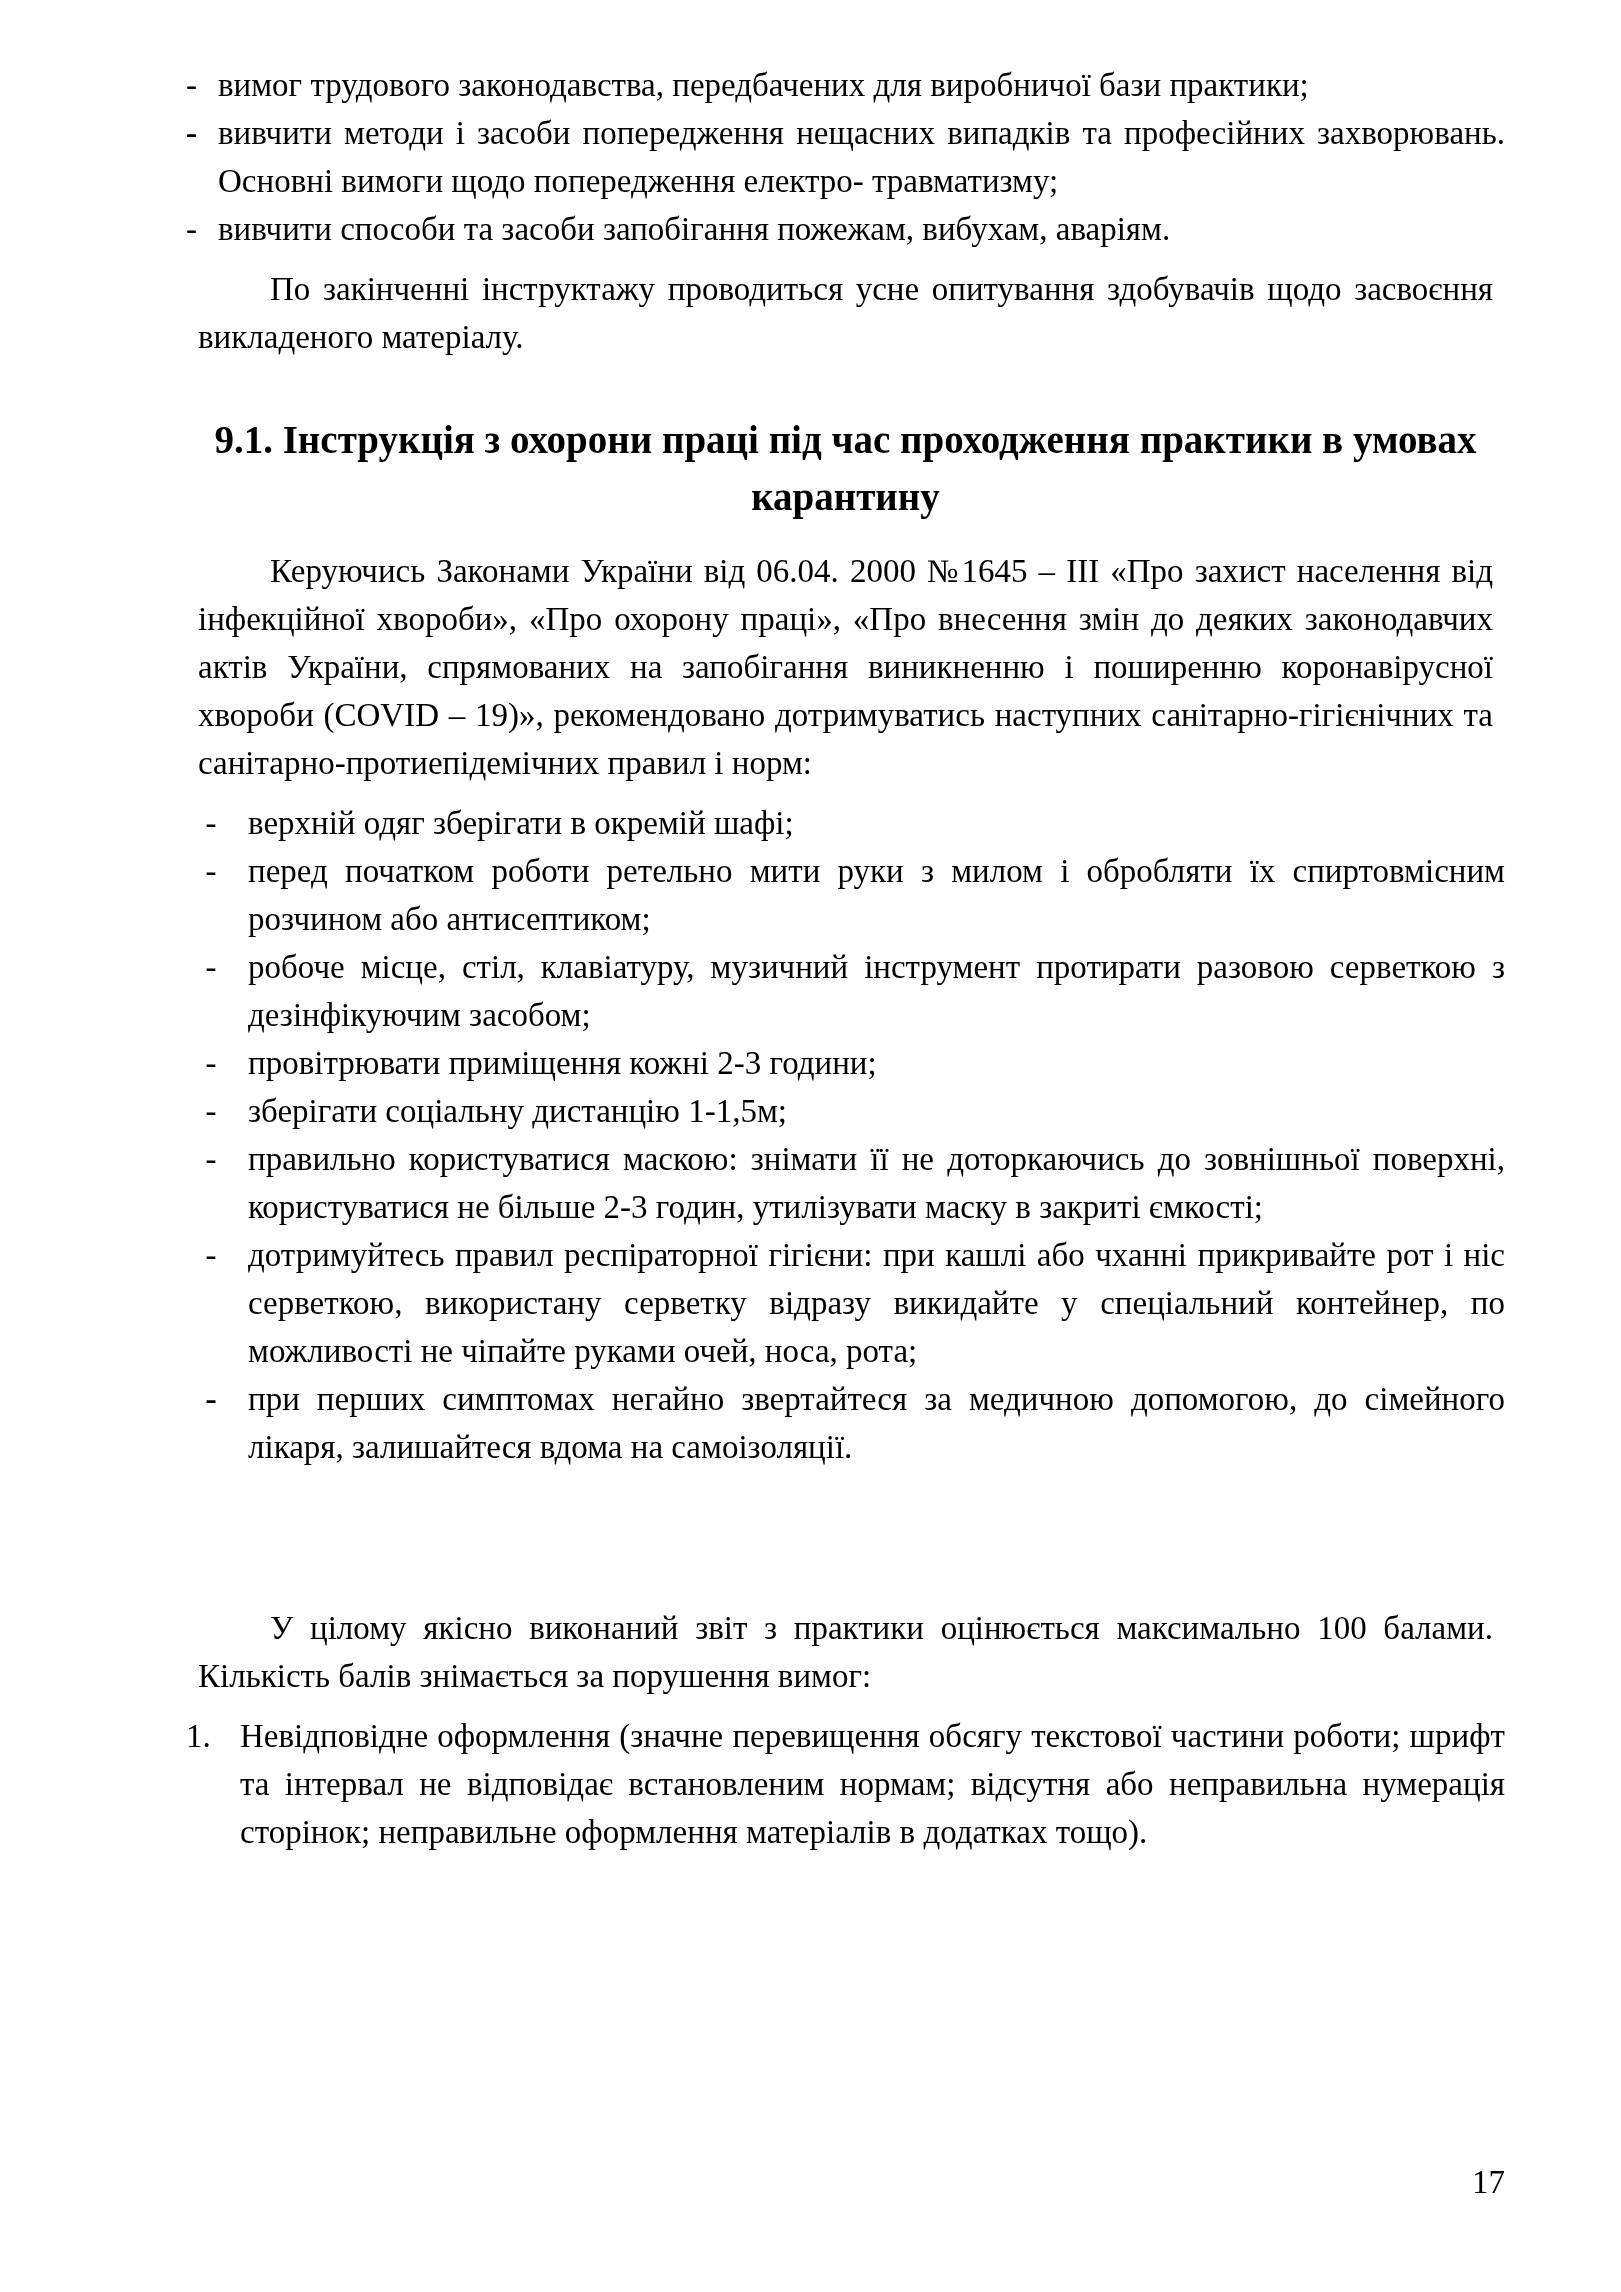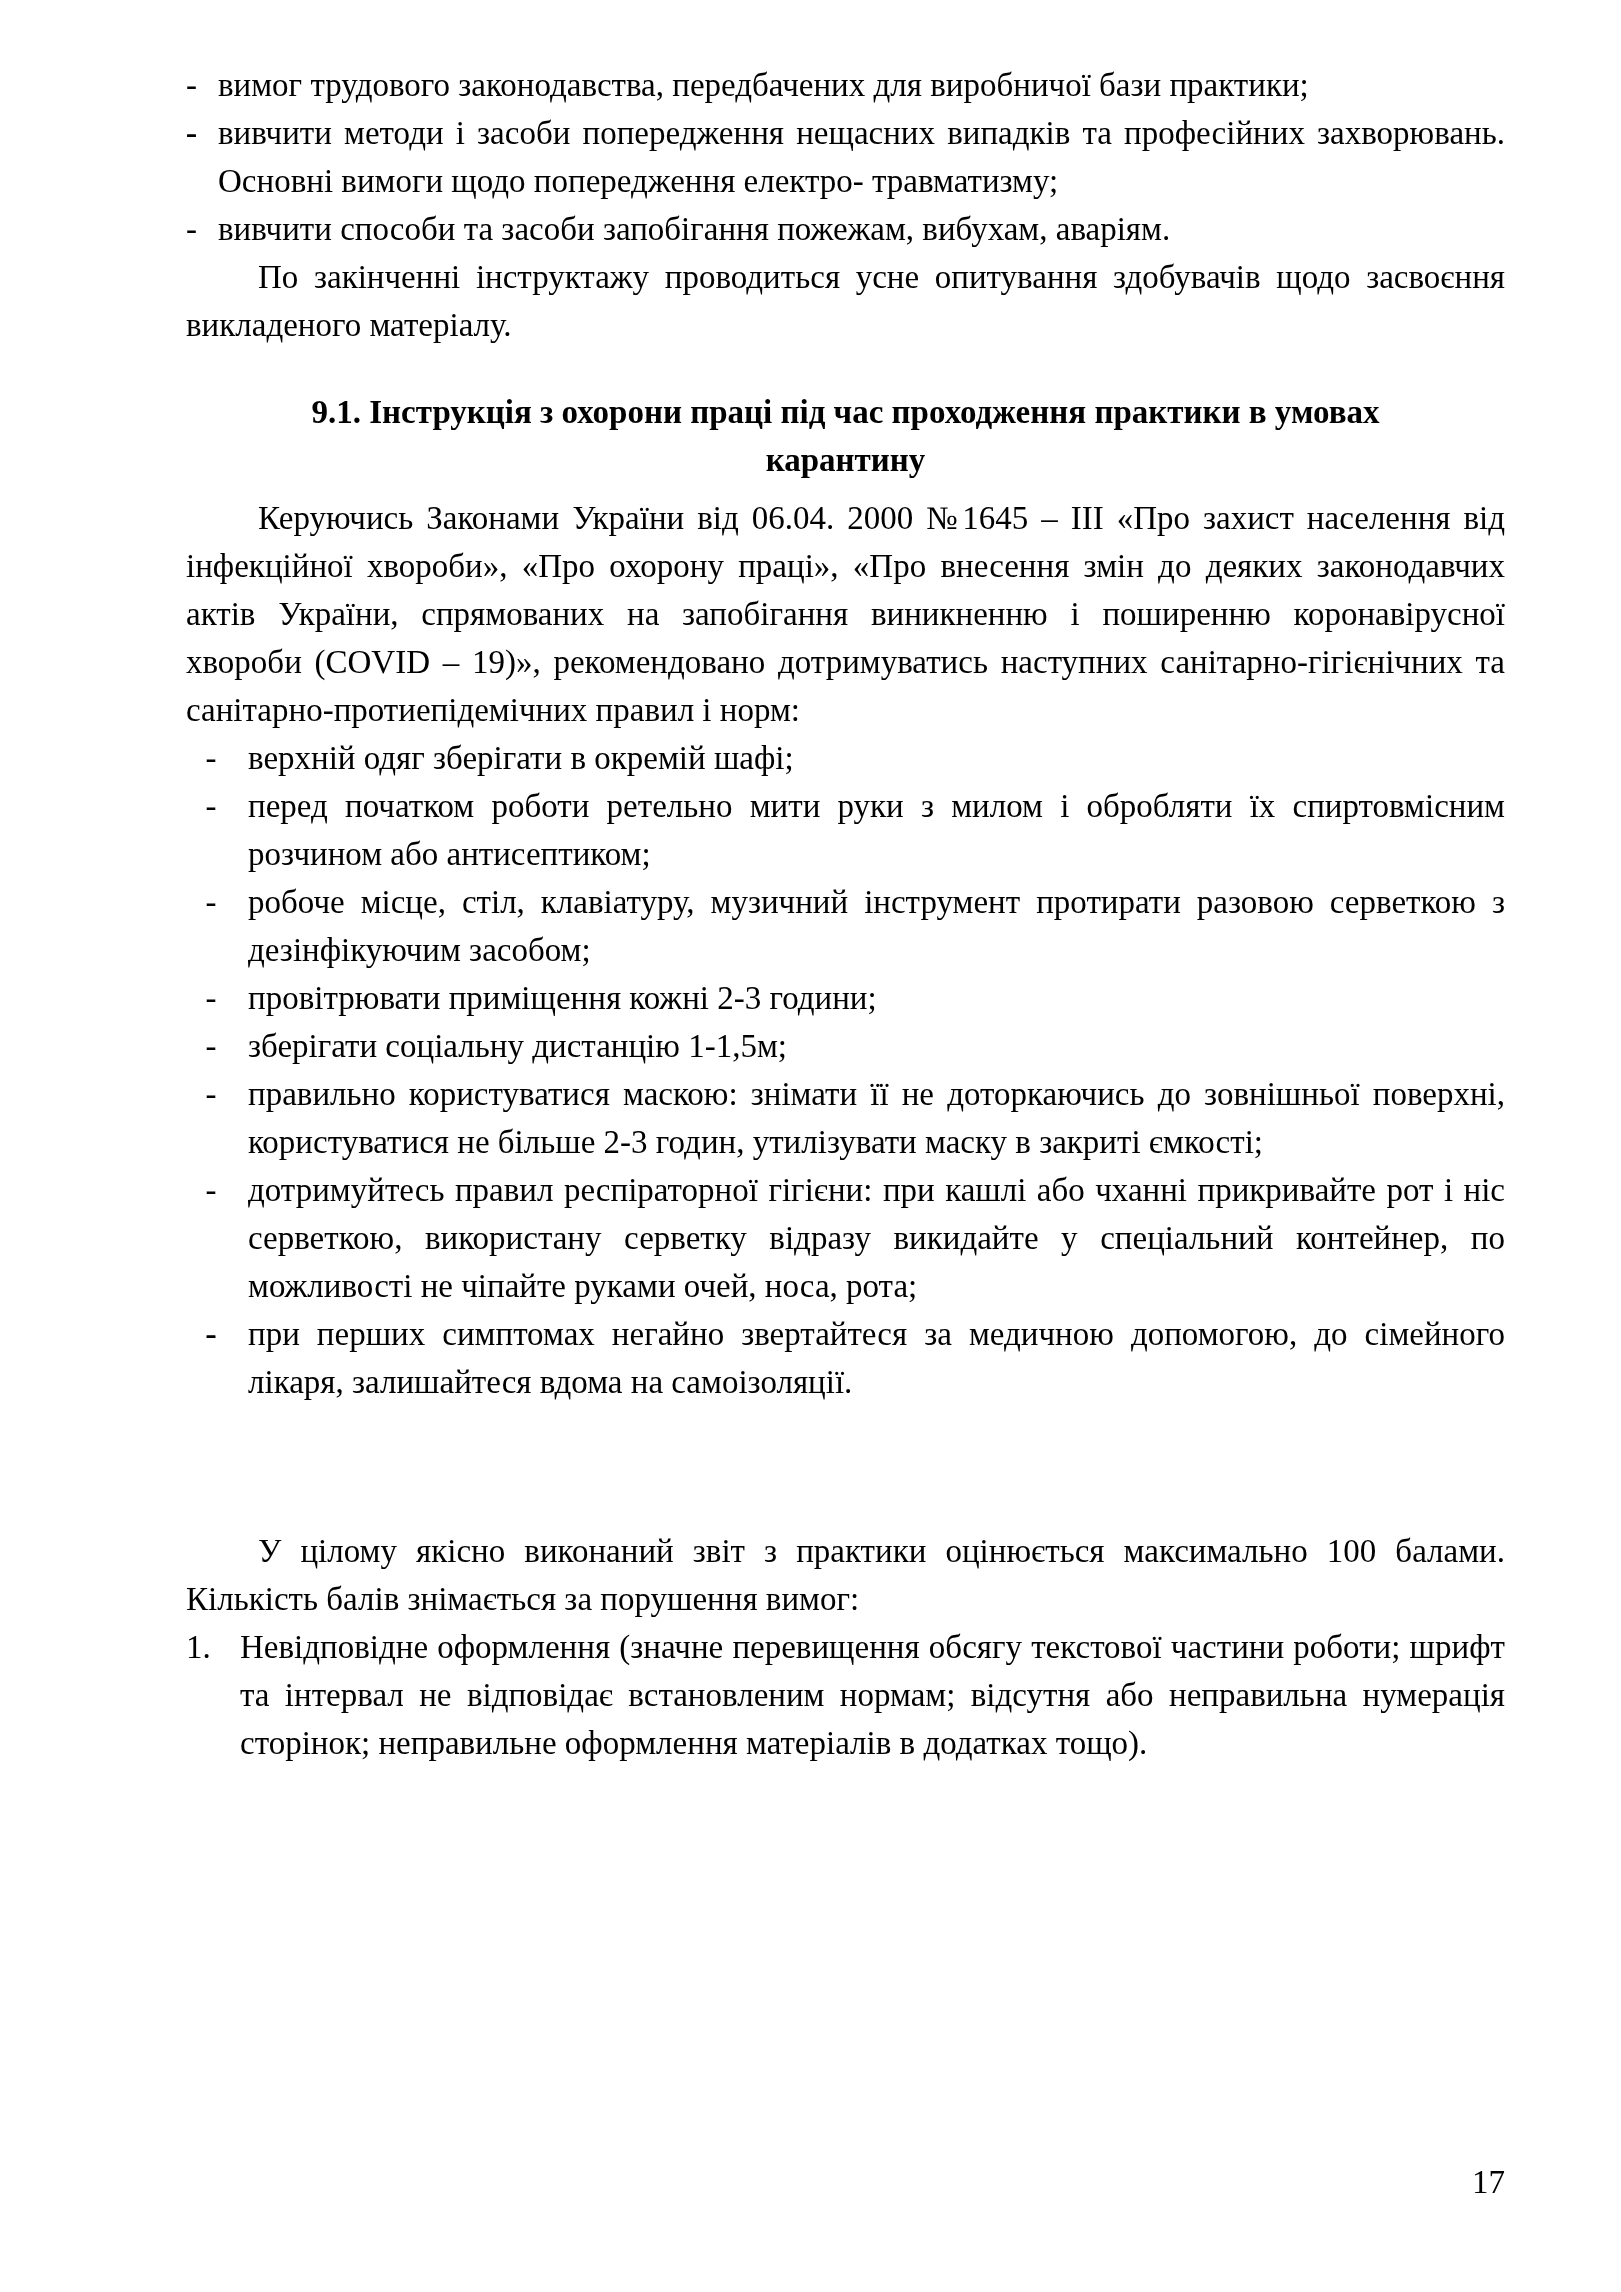--- a/index.html
+++ b/index.html
@@ -51,30 +51,30 @@
 
   
   ul.list-b > li {
     padding-left: 62px;
     margin-bottom: 0;
   }
   ul.list-b > li .dash { left: 19.6px; }
 
   
   p.para {
-    margin: 0;
+    margin: 12px;
     text-align: justify;
     text-justify: inter-word;
     text-indent: 72px;
   }
 
   
   h2.heading {
     margin: 0;
-    font-size: 33px;
+    font-size: 39px;
     font-weight: bold;
     text-align: center;
     line-height: 1.455;
   }
   .sp-before-h1 { height: 39px; }
   .sp-after-h1  { height: 9.8px; }
   .sp-before-h2 { height: 43px; }
   .sp-after-h2  { height: 78px; }
 
   

